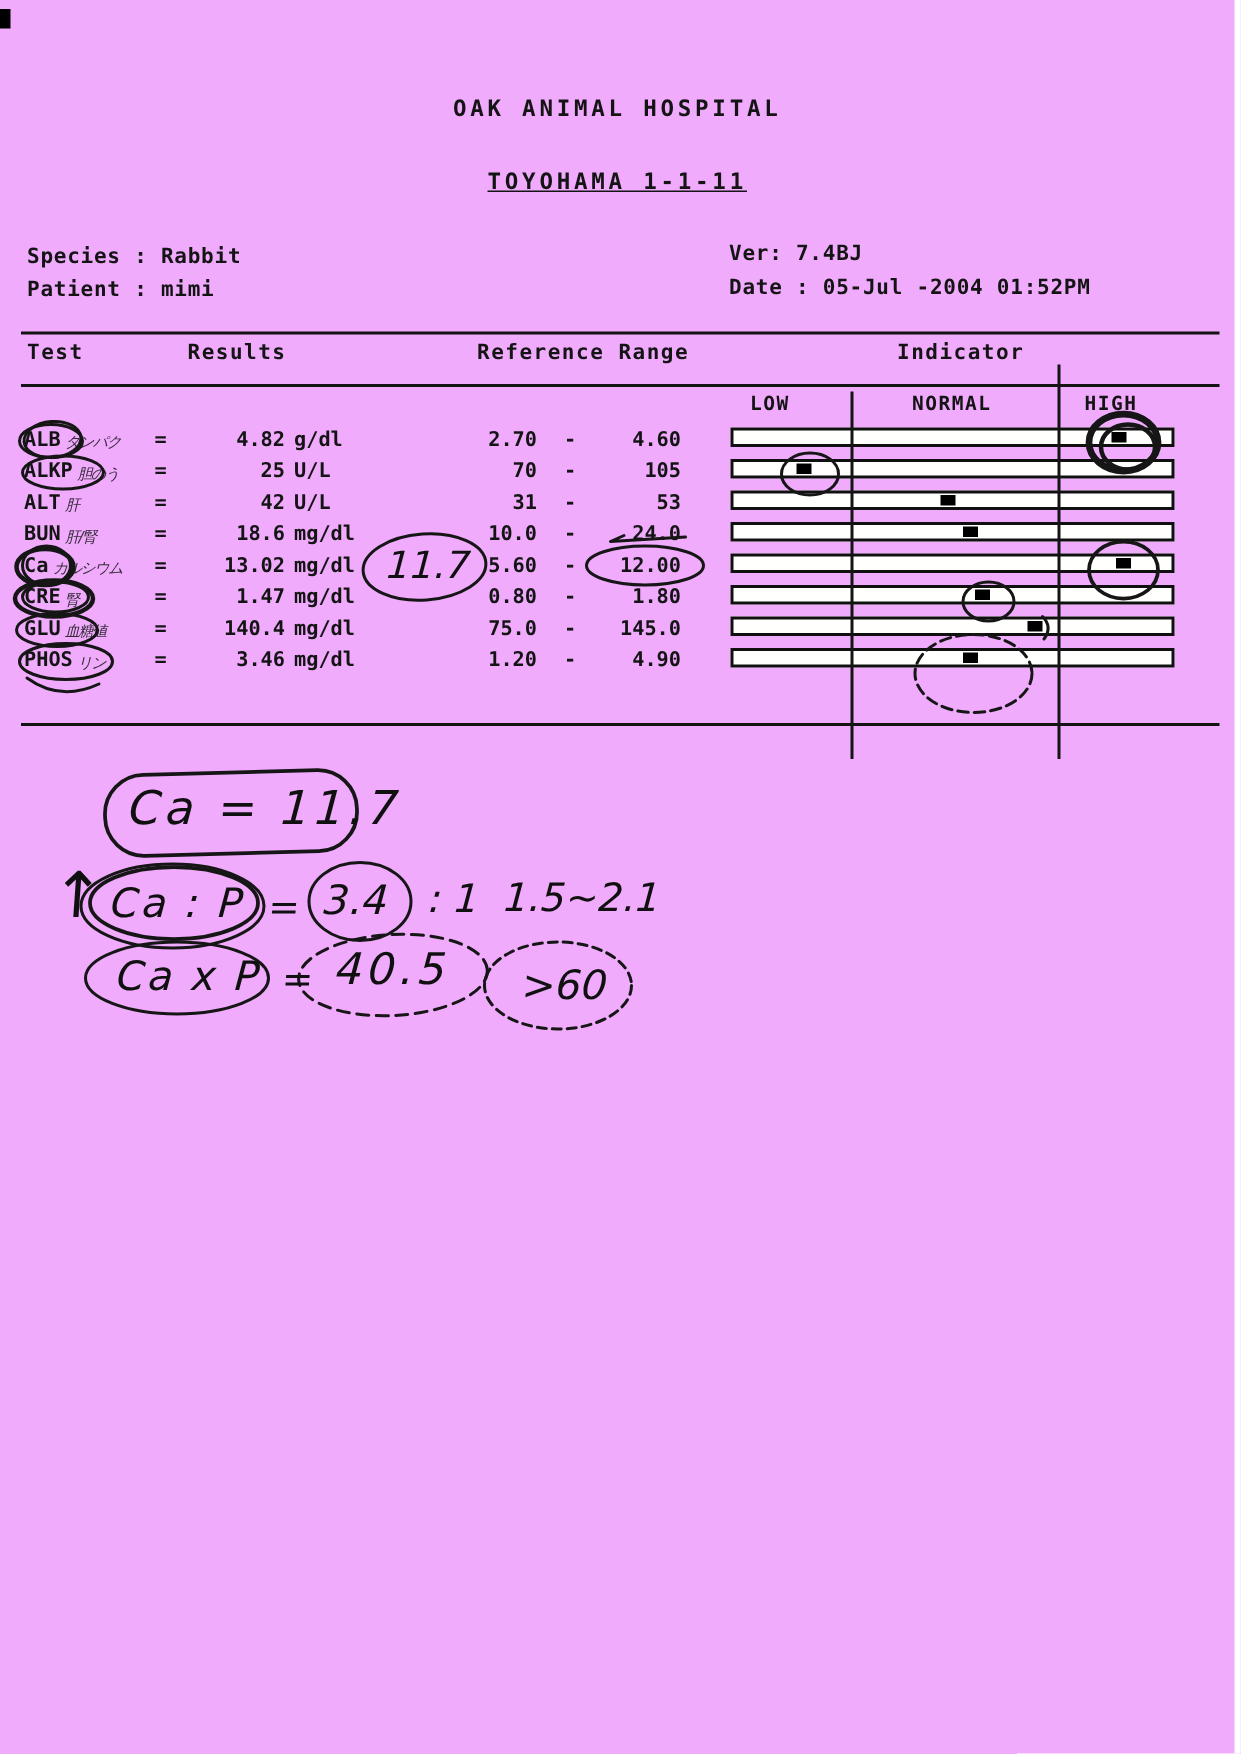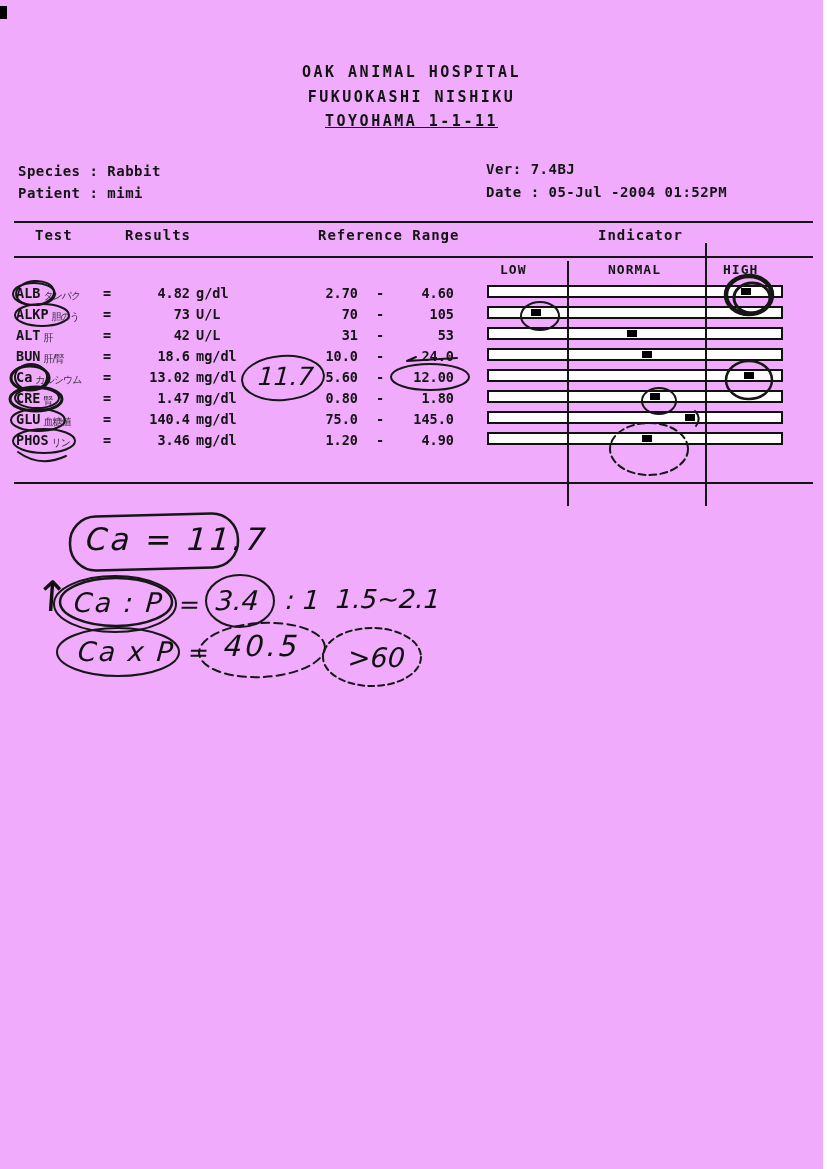--- a/index.html
+++ b/index.html
@@ -15,21 +15,21 @@
   .info { position:absolute; font-size:14px; font-weight:bold; letter-spacing:0.5px; white-space:pre; }
   .th { position:absolute; top:227px; font-size:14px; font-weight:bold; letter-spacing:1px; }
   .zone { position:absolute; top:262px; font-size:13px; font-weight:bold; letter-spacing:1px; }
   .hline { position:absolute; height:2px; background:#141414; }
   .vline { position:absolute; width:2px; background:#141414; z-index:3; }
   .trow { position:absolute; left:0; width:827px; height:20px; font-size:13.5px; font-weight:bold; }
   .trow > span { position:absolute; top:0; white-space:pre; }
   .c-test { left:16px; }
   .tname { font-weight:bold; }
   .annot { font-family:"DejaVu Sans","Liberation Sans",sans-serif; font-weight:normal;
-    font-size:10px; margin-left:3px; letter-spacing:-1px; opacity:0.85;
+    font-style:italic; font-size:10px; margin-left:3px; letter-spacing:-1px; opacity:0.85;
     position:relative; top:1px; }
   .c-eq   { left:103px; }
   .c-res  { left:118px; width:72px; text-align:right; }
   .c-unit { left:196px; }
   .c-rlo  { left:296px; width:62px; text-align:right; }
   .c-dash { left:376px; }
   .c-rhi  { left:394px; width:60px; text-align:right; }
   .bar { left:487px; top:1px; width:296px; height:13px; border:2px solid #101010;
     background:#fffffe; position:absolute; z-index:2; }
   .marker { position:absolute; top:1px; width:10px; height:7px; background:#000; }
@@ -40,30 +40,29 @@
   .artifact { position:absolute; background:#000; }
 </style>
 </head>
 <body>
 
 <div class="page">
 
   <div class="artifact" style="left:0;top:6px;width:7px;height:13px;"></div>
 
   <div class="hosp-line" style="top:63px;">OAK ANIMAL HOSPITAL</div>
-  <div class="hosp-line" style="top:88px;">FUKUOKASHI NISHIKU</div>
   <div class="hosp-line" style="top:112px;text-decoration:underline;">TOYOHAMA 1-1-11</div>
 
   <div class="info" style="left:18px;top:163px;">Species : Rabbit</div>
   <div class="info" style="left:18px;top:185px;">Patient : mimi</div>
   <div class="info" style="left:486px;top:161px;">Ver: 7.4BJ</div>
   <div class="info" style="left:486px;top:184px;">Date : 05-Jul -2004 01:52PM</div>
 
   <div class="hline" style="left:14px;top:221px;width:799px;"></div>
-  <div class="th" style="left:35px;">Test</div>
+  <div class="th" style="left:18px;">Test</div>
   <div class="th" style="left:125px;">Results</div>
   <div class="th" style="left:318px;">Reference Range</div>
   <div class="th" style="left:598px;">Indicator</div>
   <div class="hline" style="left:14px;top:256px;width:799px;"></div>
 
   <div class="zone" style="left:500px;">LOW</div>
   <div class="zone" style="left:608px;">NORMAL</div>
   <div class="zone" style="left:723px;">HIGH</div>
   <div class="vline" style="left:567px;top:261px;height:245px;"></div>
   <div class="vline" style="left:705px;top:243px;height:263px;"></div>
@@ -75,21 +74,21 @@
     <span class="c-unit">g/dl</span>
     <span class="c-rlo">2.70</span>
     <span class="c-dash">-</span>
     <span class="c-rhi">4.60</span>
     <span class="bar"><span class="marker" style="left: calc(88% - 5px);"></span></span>
   </div>
 
   <div class="trow" style="top:306px;">
     <span class="c-test"><span class="tname">ALKP</span><span class="annot">胆のう</span></span>
     <span class="c-eq">=</span>
-    <span class="c-res">73</span>
+    <span class="c-res">25</span>
     <span class="c-unit">U/L</span>
     <span class="c-rlo">70</span>
     <span class="c-dash">-</span>
     <span class="c-rhi">105</span>
     <span class="bar"><span class="marker" style="left: calc(16% - 5px);"></span></span>
   </div>
 
   <div class="trow" style="top:327px;">
     <span class="c-test"><span class="tname">ALT</span><span class="annot">肝</span></span>
     <span class="c-eq">=</span>

